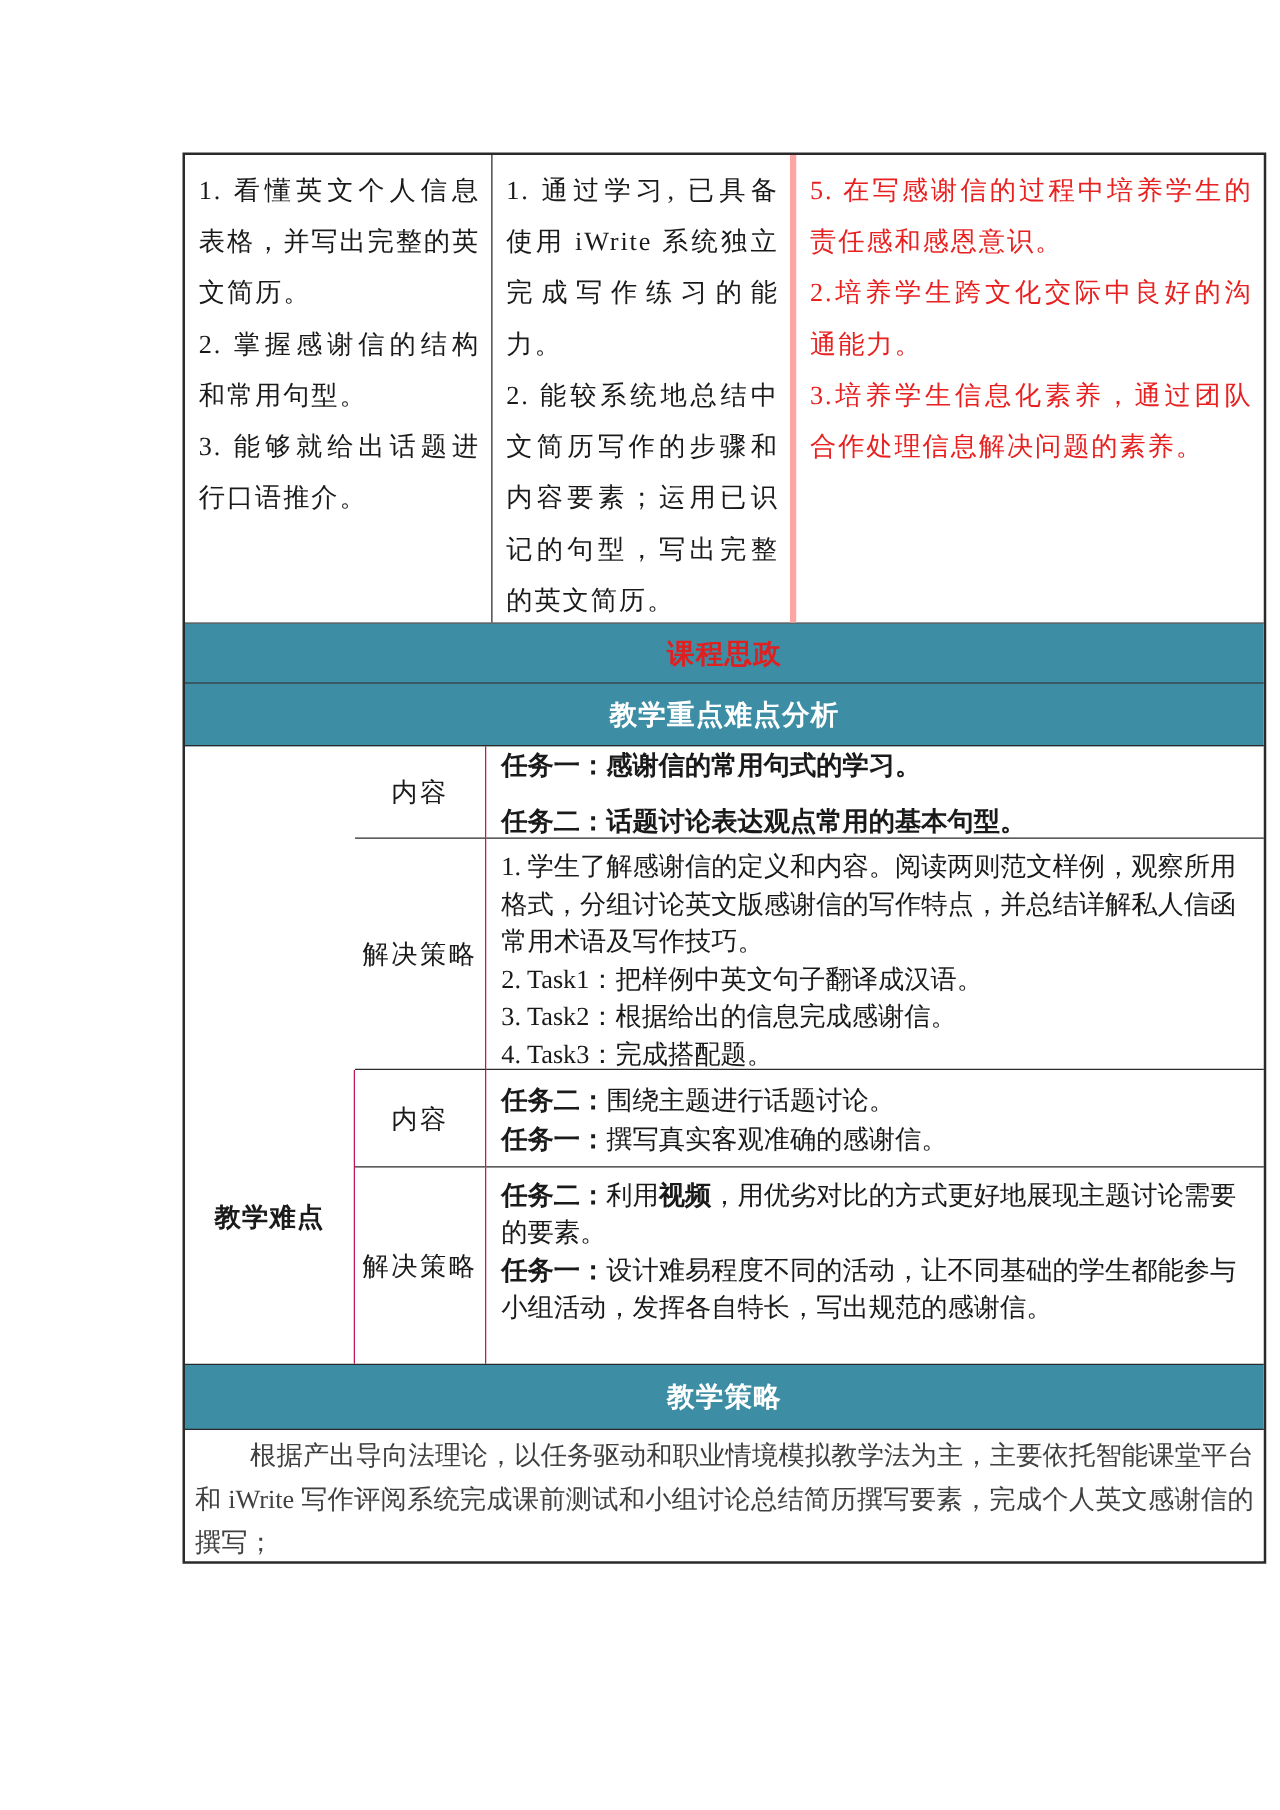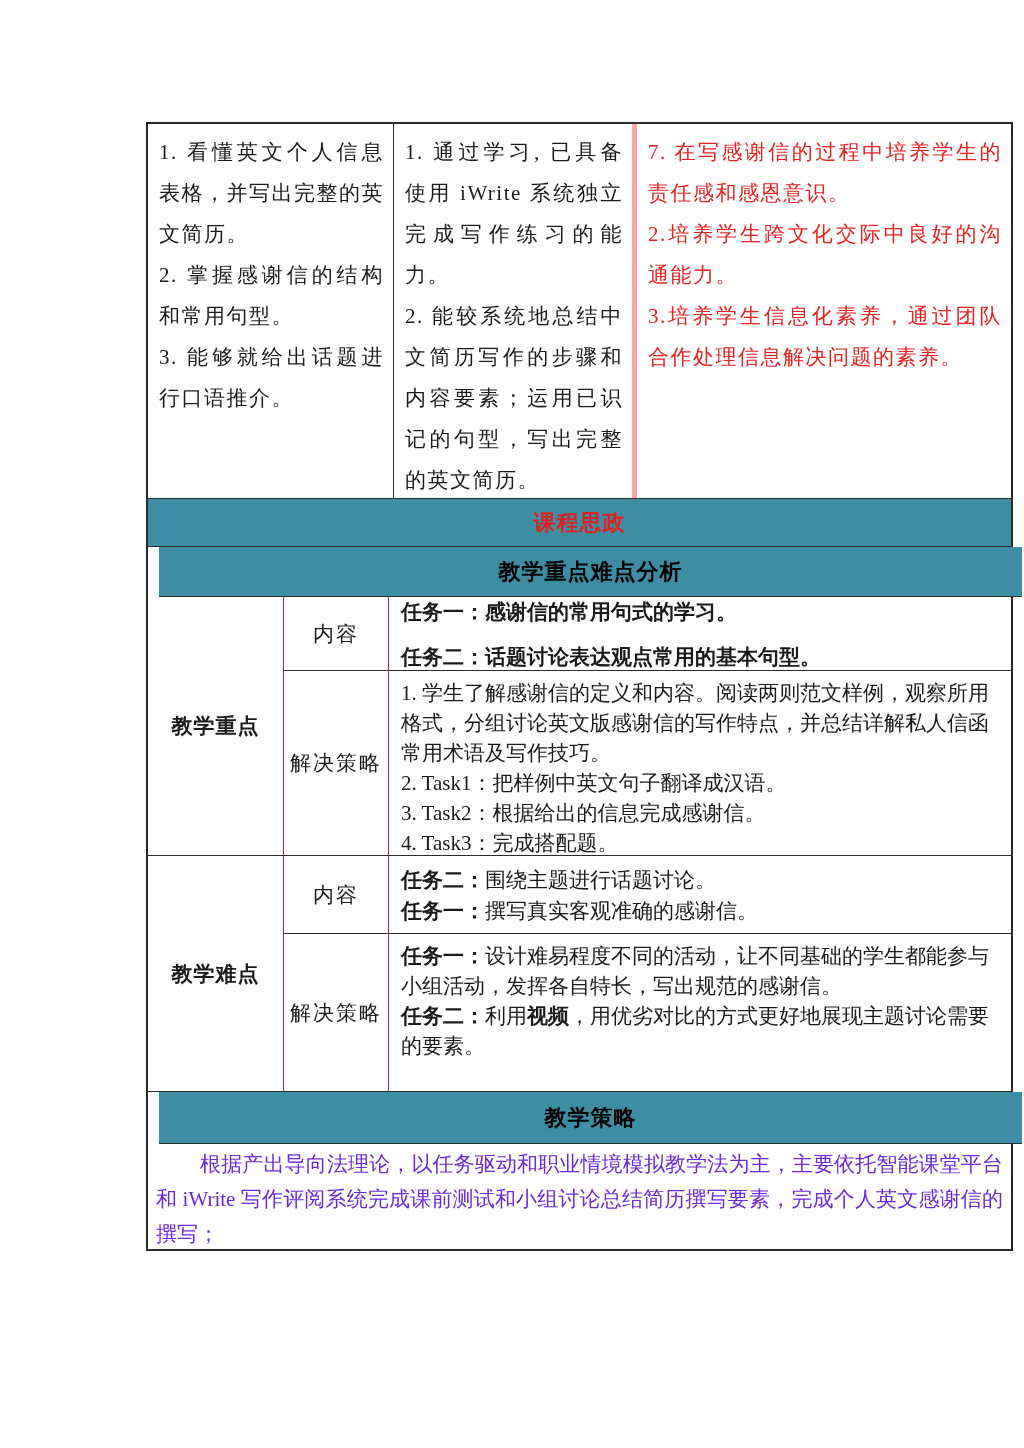--- a/index.html
+++ b/index.html
@@ -52,21 +52,21 @@
     align-items: center;
     justify-content: center;
     font-family: Liberation Serif, serif;
     font-weight: bold;
     font-size: 22px;
     letter-spacing: 1px;
     border-bottom: 1px solid #2a2a2a;
     text-align: right;
   }
   .teal-header.red-text { color: #e02020; }
-  .teal-header.white-text { color: #000000; margin-left: 11px; }
+  .teal-header.white-text { color: #ffffff; }
   .hdr-ideology { height: 48px; }
   .hdr-analysis { height: 50px; }
   .hdr-strategy { height: 52px; }
 
   
   .ideology-row {
     height: 73px;
     padding: 2px 8px 0 8px;
     color: #e82020;
     font-weight: bold;
@@ -114,21 +114,21 @@
   }
   .content-cell.list { justify-content: flex-start; line-height: 30px; padding-top: 7px; }
   .bold { font-weight: bold; }
   .all-bold p { font-weight: bold; }
   .content-cell p { text-align: left; }
 
   
   .strategy-row {
     height: 105px;
     padding: 3px 8px 0 8px;
-    color: #6d28d9;
+    color: #404040;
     font-size: 21px;
     line-height: 35px;
     text-align: justify;
     text-justify: inter-character;
   }
   .strategy-row p { text-indent: 2.1em; }
 </style>
 </head>
 <body>
 
@@ -140,35 +140,34 @@
         <p>1. 看懂英文个人信息表格，并写出完整的英文简历。</p>
         <p>2. 掌握感谢信的结构和常用句型。</p>
         <p>3. 能够就给出话题进行口语推介。</p>
       </div>
       <div class="obj-cell obj-cell-2">
         <p>1. 通过学习, 已具备使用 iWrite 系统独立完成写作练习的能力。</p>
         <p>2. 能较系统地总结中文简历写作的步骤和内容要素；运用已识记的句型，写出完整的英文简历。</p>
         <p>3.能够就给出话题写出结构完整的讲演稿并进行口语演讲。</p>
       </div>
       <div class="obj-cell obj-cell-3">
-        <p>7. 在写感谢信的过程中培养学生的责任感和感恩意识。</p>
+        <p>5. 在写感谢信的过程中培养学生的责任感和感恩意识。</p>
         <p>2.培养学生跨文化交际中良好的沟通能力。</p>
         <p>3.培养学生信息化素养，通过团队合作处理信息解决问题的素养。</p>
 
       </div>
     </div>
 
     <div class="row teal-header red-text hdr-ideology">课程思政</div>
 
 
     <div class="row teal-header white-text hdr-analysis">教学重点难点分析</div>
 
     <div class="analysis-grid">
 
-      <div class="ag-cell row-title rt-key b-r b-b">教学重点</div>
 
       <div class="ag-cell label-cell b-r b-b" style="grid-column:2;grid-row:1;">内容</div>
 
       <div class="ag-cell content-cell all-bold b-b" style="grid-column:3;grid-row:1;gap:14px;">
         <p><span class="bold">任务一：</span><span>感谢信的常用句式的学习。</span></p>
         <p><span class="bold">任务二：</span><span>话题讨论表达观点常用的基本句型。</span></p>
       </div>
 
       <div class="ag-cell label-cell b-r b-b" style="grid-column:2;grid-row:2;">解决策略</div>
 
@@ -184,22 +183,22 @@
       <div class="ag-cell label-cell b-r b-b" style="grid-column:2;grid-row:3;">内容</div>
 
       <div class="ag-cell content-cell b-b" style="grid-column:3;grid-row:3;">
         <p><span class="bold">任务二：</span><span>围绕主题进行话题讨论。</span></p>
         <p><span class="bold">任务一：</span><span>撰写真实客观准确的感谢信。</span></p>
       </div>
 
       <div class="ag-cell label-cell b-r" style="grid-column:2;grid-row:4;">解决策略</div>
 
       <div class="ag-cell content-cell list" style="grid-column:3;grid-row:4;">
+        <p><span class="bold">任务二：</span><span>利用</span><span class="bold">视频</span><span>，用优劣对比的方式更好地展现主题讨论需要的要素。</span></p>
         <p><span class="bold">任务一：</span><span>设计难易程度不同的活动，让不同基础的学生都能参与小组活动，发挥各自特长，写出规范的感谢信。</span></p>
-        <p><span class="bold">任务二：</span><span>利用</span><span class="bold">视频</span><span>，用优劣对比的方式更好地展现主题讨论需要的要素。</span></p>
       </div>
     </div>
 
     <div class="row teal-header white-text hdr-strategy">教学策略</div>
 
     <div class="row strategy-row">
       <p>根据产出导向法理论，以任务驱动和职业情境模拟教学法为主，主要依托智能课堂平台和 iWrite 写作评阅系统完成课前测试和小组讨论总结简历撰写要素，完成个人英文感谢信的撰写；</p>
     </div>
 
   </div>

